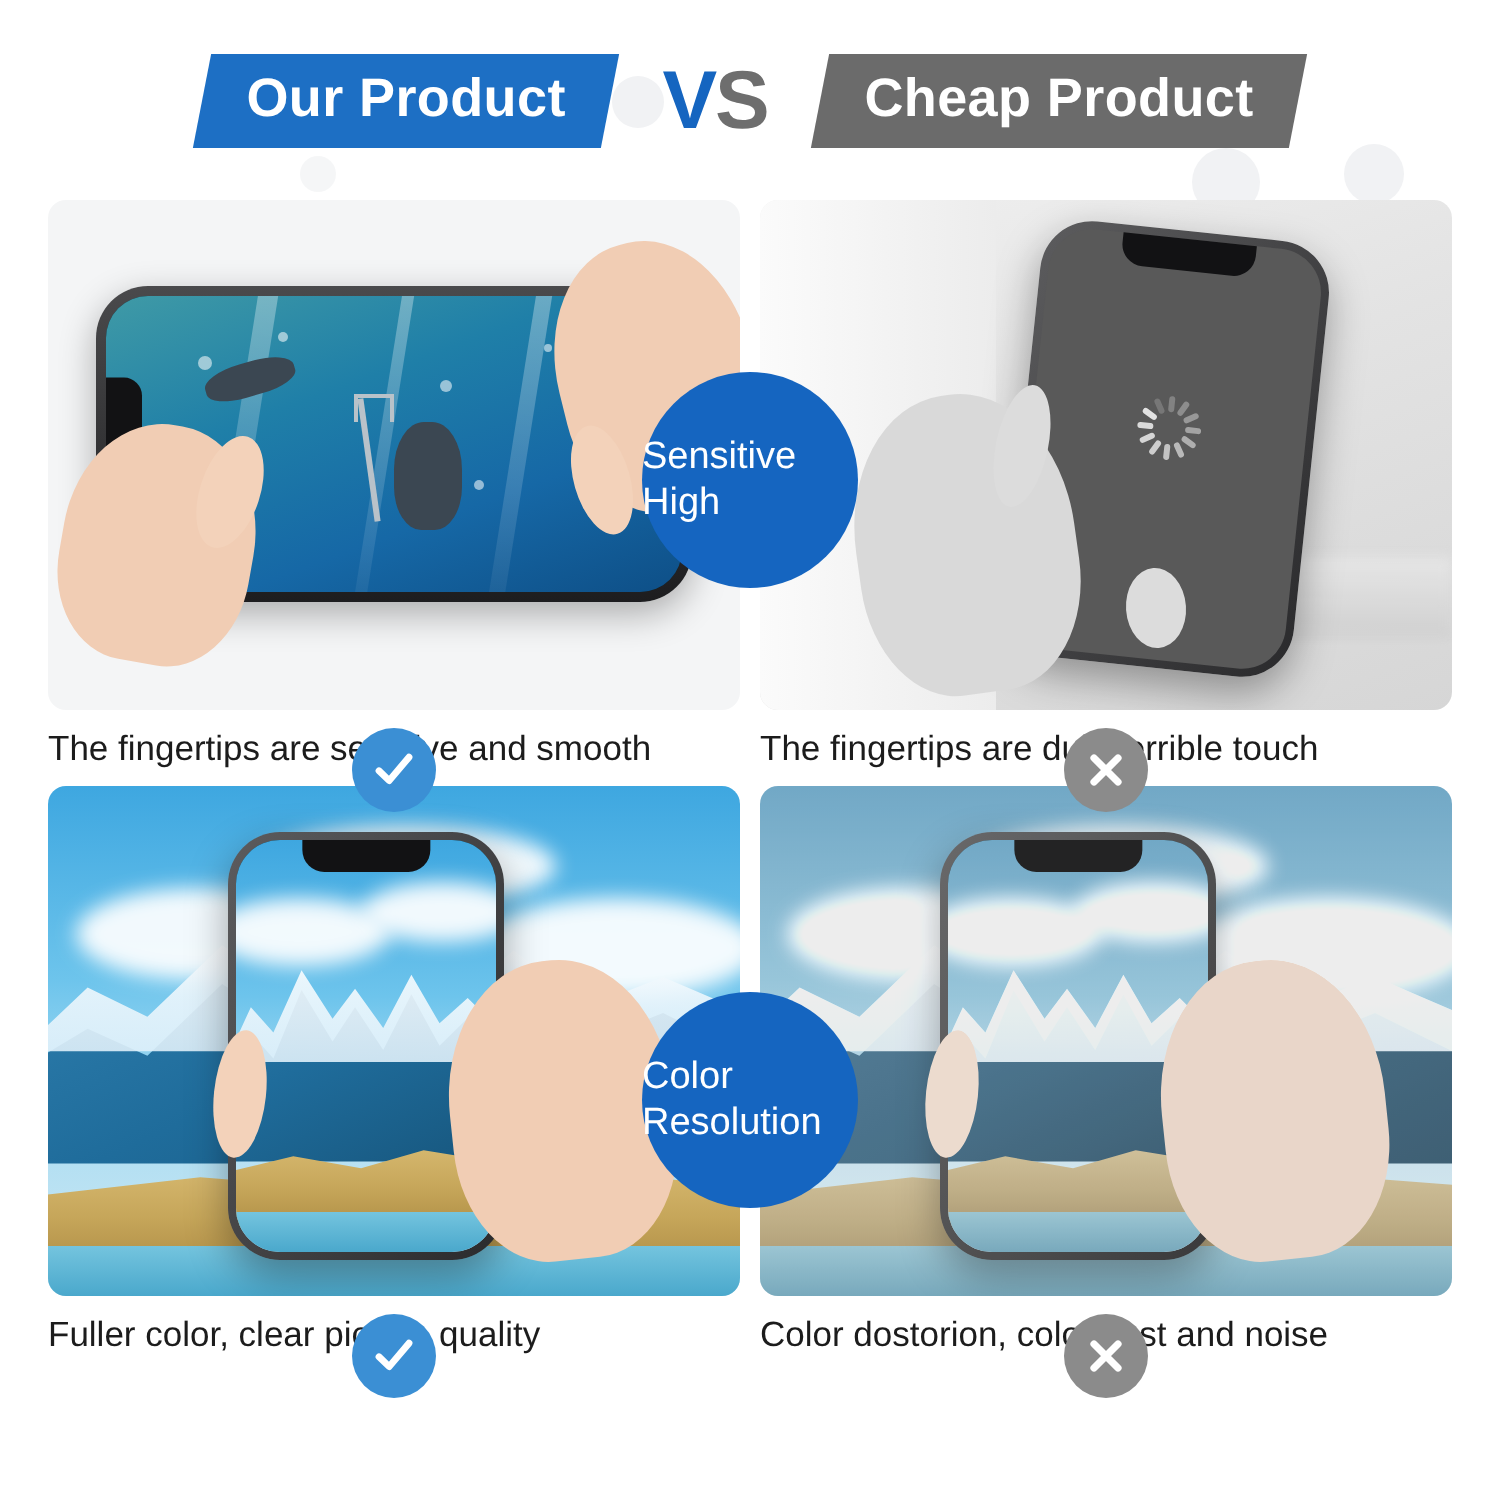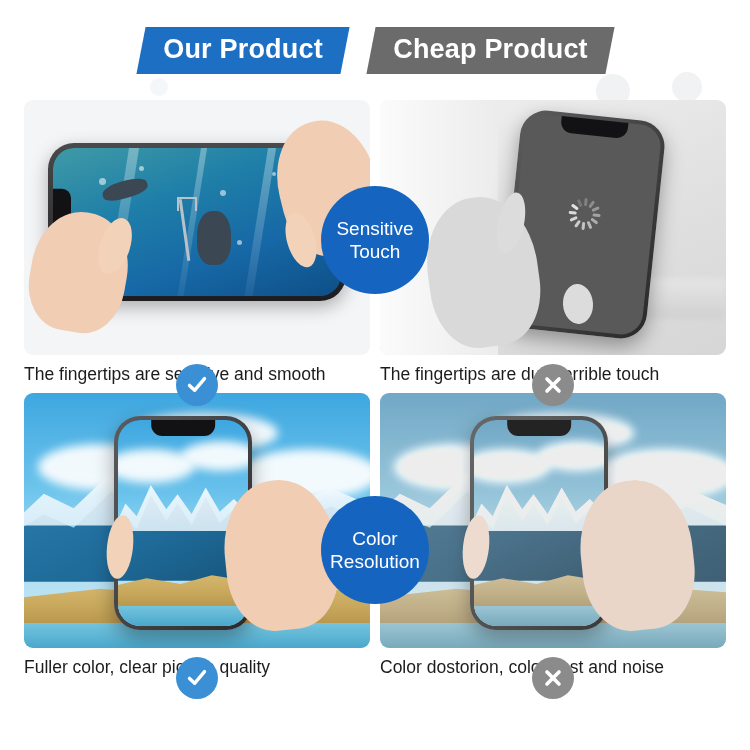--- a/index.html
+++ b/index.html
@@ -117,21 +117,21 @@
   
   .feature-circle {
     position: absolute;
     width: 108px;
     height: 108px;
     border-radius: 50%;
     background: #1565c0;
     color: #ffffff;
     display: flex;
     flex-direction: column;
-    align-items: center;
+    align-items: flex-start;
     justify-content: center;
     z-index: 8;
     text-align: center;
     line-height: 1.22;
     font-size: 19px;
   }
   .feature-circle .l1,
   .feature-circle .l2 { display: block; white-space: nowrap; }
   #feature-touch { left: 321px; top: 186px; }
   #feature-res   { left: 321px; top: 496px; }
@@ -278,20 +278,23 @@
   <div class="bubble" style="left:596px;top:74px;width:34px;height:34px;"></div>
   <div class="bubble" style="left:672px;top:72px;width:30px;height:30px;"></div>
   <div class="bubble" style="left:150px;top:78px;width:18px;height:18px;opacity:.7;"></div>
 </div>
 
 <div class="header">
   <div class="badge badge-ours">
     <span>Our Product</span>
   </div>
 
+  <div class="vs">
+    <span class="v">V</span><span class="s">S</span>
+  </div>
 
   <div class="badge badge-cheap">
     <span>Cheap Product</span>
   </div>
 </div>
 
 <div class="grid">
 
   <div class="cell">
     <div class="photo scene-studio">
@@ -441,19 +444,19 @@
         <path d="M6 6 L18 18 M18 6 L6 18" fill="none" stroke="#ffffff" stroke-width="3.6" stroke-linecap="round"></path>
       </svg>
     </div>
 
     <div class="caption">Color dostorion, color cast and noise</div>
   </div>
 </div>
 
 <div class="feature-circle" id="feature-touch">
   <span class="l1">Sensitive</span>
-  <span class="l2">Touch</span>
+  <span class="l2">High</span>
 </div>
 
 <div class="feature-circle" id="feature-res">
   <span class="l1">Color</span>
   <span class="l2">Resolution</span>
 </div>
 
 </body></html>

